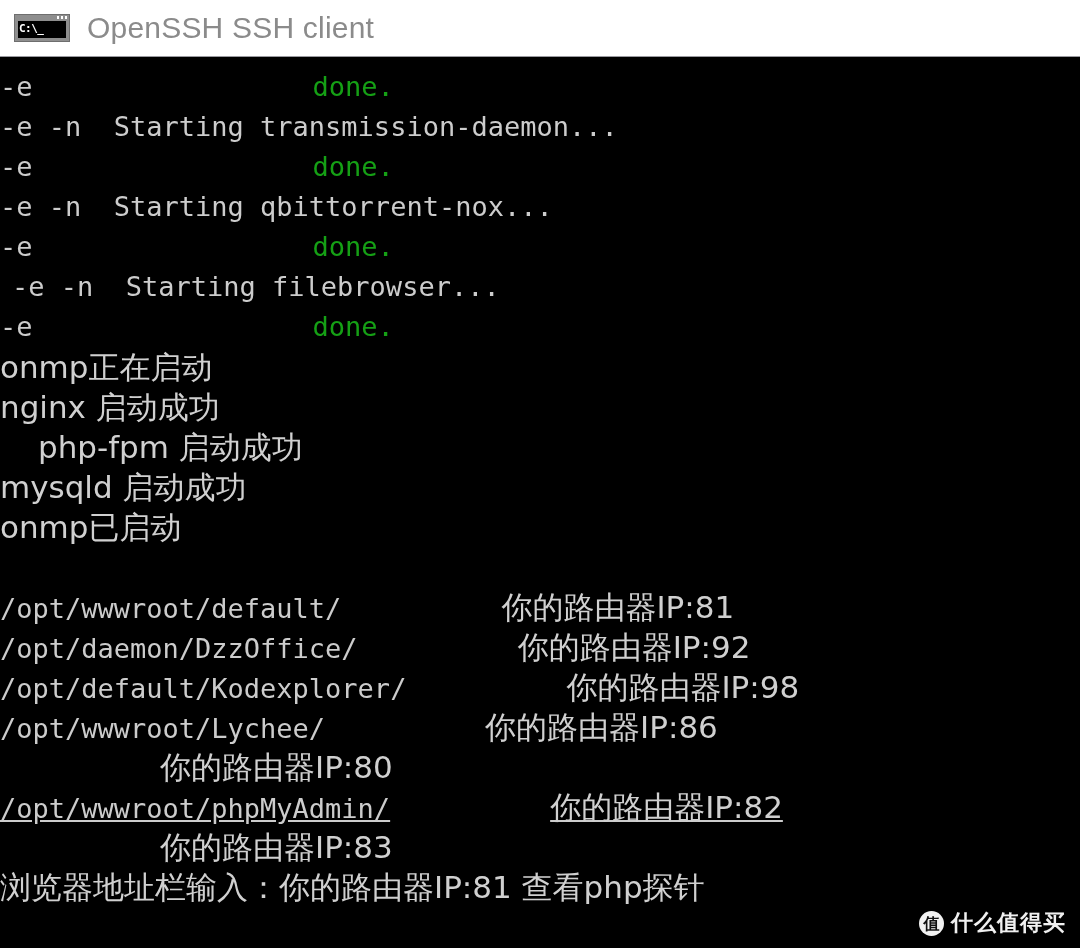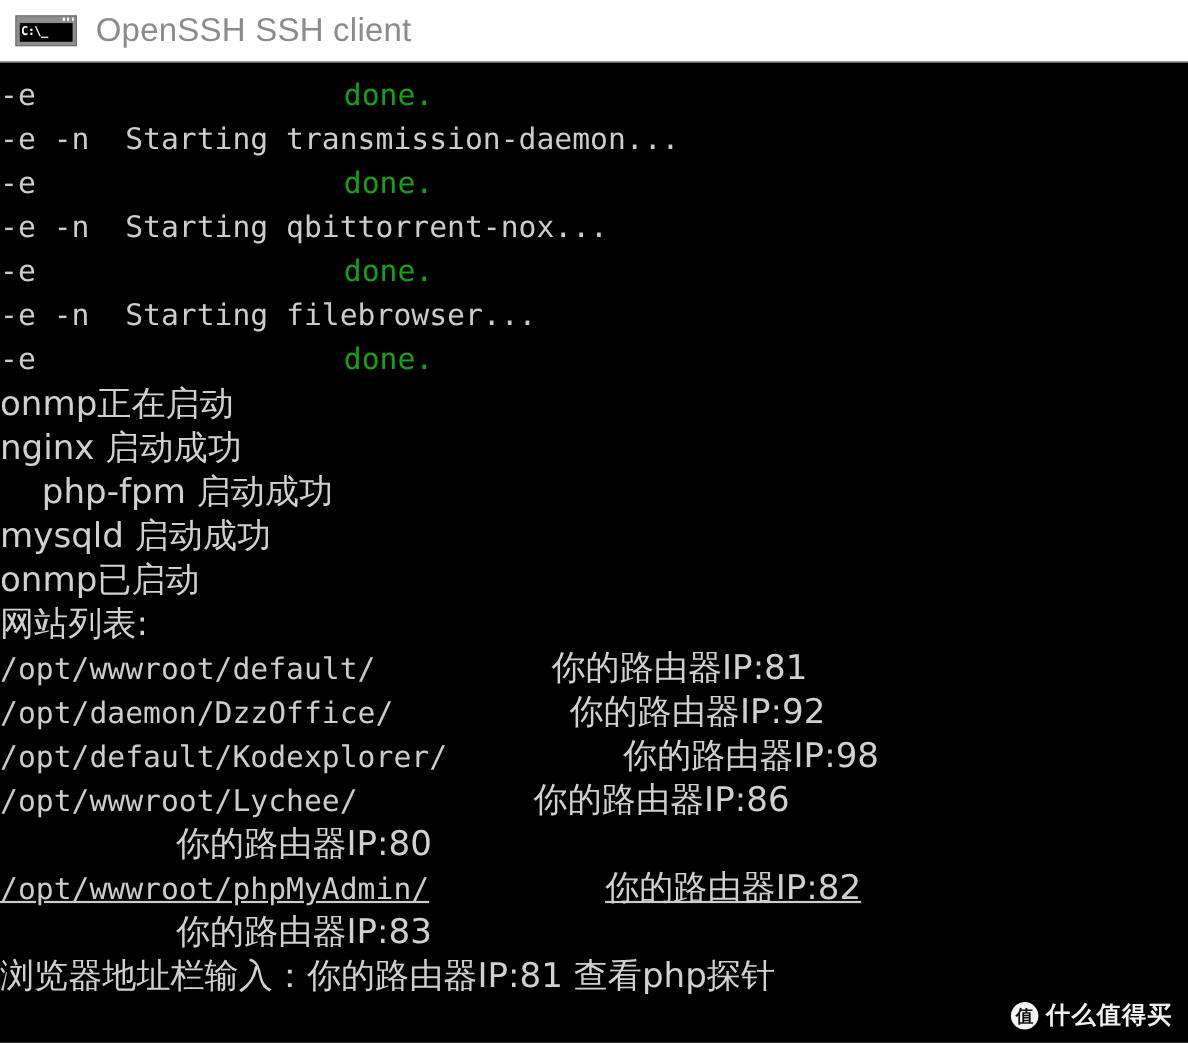--- a/index.html
+++ b/index.html
@@ -150,28 +150,27 @@
   <span class="title-text">OpenSSH SSH client</span>
 </div>
 
 <div class="terminal">
   <div class="term-inner" id="term-inner">
       <div class="line" style="top: 10px;"><span class="seg" style="padding-left: 0px;">-e</span><span class="seg green" style="padding-left: 280px;">done.</span></div>
       <div class="line" style="top: 50px;"><span class="seg" style="padding-left: 0px;">-e -n  Starting transmission-daemon...</span></div>
       <div class="line" style="top: 90px;"><span class="seg" style="padding-left: 0px;">-e</span><span class="seg green" style="padding-left: 280px;">done.</span></div>
       <div class="line" style="top: 130px;"><span class="seg" style="padding-left: 0px;">-e -n  Starting qbittorrent-nox...</span></div>
       <div class="line" style="top: 170px;"><span class="seg" style="padding-left: 0px;">-e</span><span class="seg green" style="padding-left: 280px;">done.</span></div>
-      <div class="line" style="top: 210px;"><span class="seg" style="padding-left: 0px; text-align: right;">-e -n  Starting filebrowser...</span></div>
+      <div class="line" style="top: 210px;"><span class="seg" style="padding-left: 12px; text-align: right;">-e -n  Starting filebrowser...</span></div>
       <div class="line" style="top: 250px;"><span class="seg" style="padding-left: 0px;">-e</span><span class="seg green" style="padding-left: 280px;">done.</span></div>
       <div class="line" style="top: 290px;"><span class="seg cjk" style="padding-left: 0px;">onmp正在启动</span></div>
       <div class="line" style="top: 330px;"><span class="seg cjk" style="padding-left: 0px;">nginx 启动成功</span></div>
       <div class="line" style="top: 370px; padding-left: 38px;"><span class="seg cjk" style="padding-left: 0px;">php-fpm 启动成功</span></div>
       <div class="line" style="top: 410px;"><span class="seg cjk" style="padding-left: 0px;">mysqld 启动成功</span></div>
       <div class="line" style="top: 450px;"><span class="seg cjk" style="padding-left: 0px;">onmp已启动</span></div>
-      <div class="line" style="top: 490px;"><span class="seg cjk" style="padding-left: 0px;">网站列表:</span></div>
       <div class="line" style="top: 530px;"><span class="seg" style="padding-left: 0px;">/opt/wwwroot/default/</span><span class="seg cjk" style="padding-left: 160px;">你的路由器IP:81</span></div>
       <div class="line" style="top: 570px;"><span class="seg" style="padding-left: 0px;">/opt/daemon/DzzOffice/</span><span class="seg cjk" style="padding-left: 160px;">你的路由器IP:92</span></div>
       <div class="line" style="top: 610px;"><span class="seg" style="padding-left: 0px;">/opt/default/Kodexplorer/</span><span class="seg cjk" style="padding-left: 160px;">你的路由器IP:98</span></div>
       <div class="line" style="top: 650px;"><span class="seg" style="padding-left: 0px;">/opt/wwwroot/Lychee/</span><span class="seg cjk" style="padding-left: 160px;">你的路由器IP:86</span></div>
       <div class="line" style="top: 690px;"><span class="seg cjk" style="padding-left: 160px;">你的路由器IP:80</span></div>
       <div class="line" style="top: 730px; text-decoration: underline;"><span class="seg" style="padding-left: 0px;">/opt/wwwroot/phpMyAdmin/</span><span class="seg cjk" style="padding-left: 160px;">你的路由器IP:82</span></div>
       <div class="line" style="top: 770px;"><span class="seg cjk" style="padding-left: 160px;">你的路由器IP:83</span></div>
       <div class="line" style="top: 810px;"><span class="seg cjk" style="padding-left: 0px;">浏览器地址栏输入：你的路由器IP:81 查看php探针</span></div>
     </div>
 

